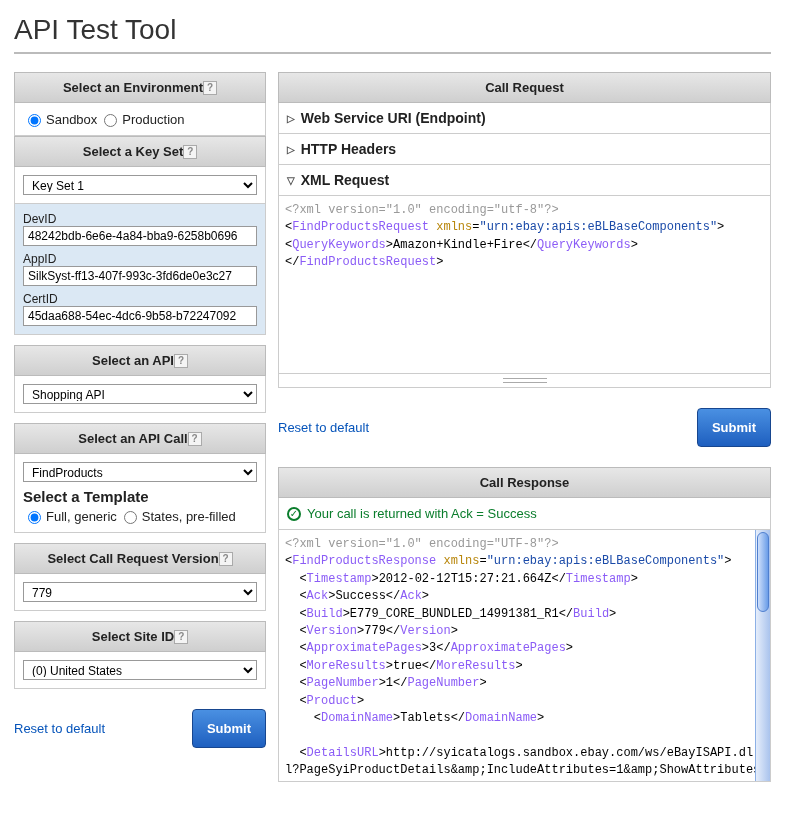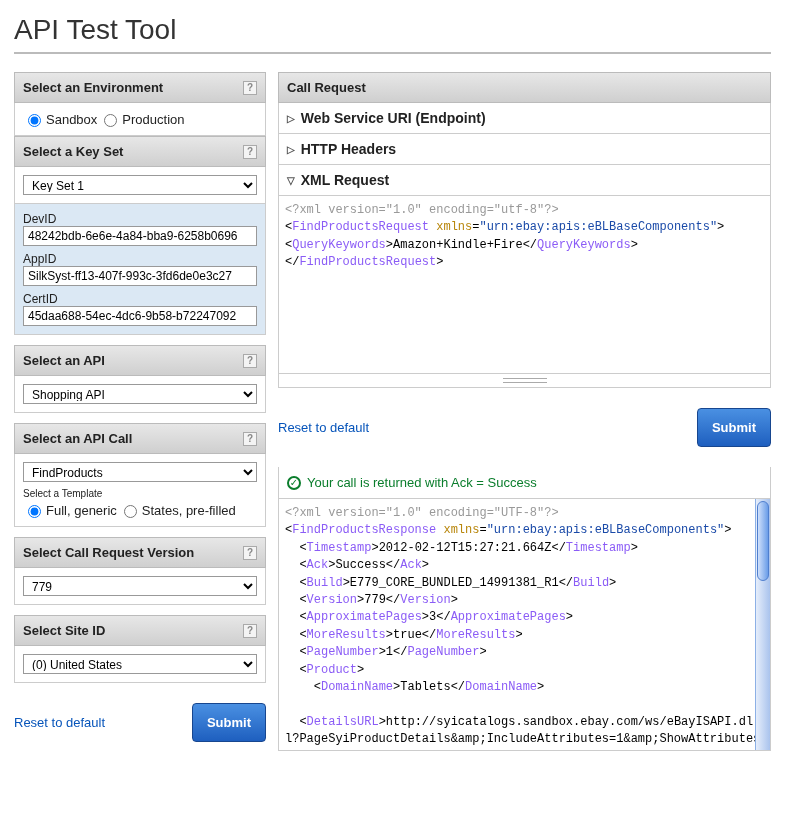--- a/index.html
+++ b/index.html
@@ -25,21 +25,21 @@
   .left { width: 252px; flex-shrink: 0; }
   .right { flex: 1; min-width: 0; }
 
   .panel-header {
     background: linear-gradient(#e7e7e7, #cfcfcf);
     border: 1px solid #bbb;
     padding: 7px 8px;
     font-weight: bold;
     font-size: 13px;
     display: flex;
-    justify-content: space-between;
+    justify-content: center;
     align-items: center;
   }
   .help-icon {
     display: inline-block;
     width: 14px; height: 14px;
     border: 1px solid #aaa;
     font-size: 10px;
     line-height: 12px;
     text-align: center;
     color: #888;
@@ -61,21 +61,21 @@
     font-size: 12px;
     padding: 2px 4px;
     border: 1px solid #999;
     background: #fff;
   }
   select { height: 20px; }
 
   .field-label { font-size: 12px; margin-top: 6px; }
   .field-label:first-child { margin-top: 0; }
 
-  .sub-bold { font-weight: normal; font-size: 10px; margin: 6px 0 3px 0; }
+  .sub-bold { font-weight: bold; font-size: 15px; margin: 6px 0 3px 0; }
   .doc-link { color: #0654ba; font-size: 11px; text-decoration: none; display:inline-flex; align-items:center; gap:4px; margin-top:8px;}
   .doc-icon { width:10px; height:10px; border:1px solid #888; display:inline-block;}
 
   .footer-row {
     display: flex; justify-content: space-between; align-items: center;
     margin-top: 20px;
     gap: 36px;
   }
   .link-btn { color: #0654ba; font-size: 13px; cursor: pointer; }
   .submit-btn {
@@ -296,20 +296,23 @@
         </div>
 
       <div class="footer-row">
         <span class="link-btn">Reset to default</span>
         <button class="submit-btn">Submit</button>
       </div>
 
       <div class="spacer"></div>
       <div class="spacer"></div>
 
+      <div class="panel-header">
+        <span>Call Response</span>
+      </div>
       <div class="resp-status">
         <span class="check">✓</span>
         <span>Your call is returned with Ack = Success</span>
       </div>
 
       <div class="code-area resp"><span class="decl">&lt;?xml version="1.0" encoding="UTF-8"?&gt;</span>
 <span class="txt">&lt;</span><span class="tag">FindProductsResponse</span> <span class="attr">xmlns</span><span class="txt">=</span><span class="val">"urn:ebay:apis:eBLBaseComponents"</span><span class="txt">&gt;</span>
   <span class="txt">&lt;</span><span class="tag">Timestamp</span><span class="txt">&gt;</span><span class="txt">2012-02-12T15:27:21.664Z</span><span class="txt">&lt;/</span><span class="tag">Timestamp</span><span class="txt">&gt;</span>
   <span class="txt">&lt;</span><span class="tag">Ack</span><span class="txt">&gt;</span><span class="txt">Success</span><span class="txt">&lt;/</span><span class="tag">Ack</span><span class="txt">&gt;</span>
   <span class="txt">&lt;</span><span class="tag">Build</span><span class="txt">&gt;</span><span class="txt">E779_CORE_BUNDLED_14991381_R1</span><span class="txt">&lt;/</span><span class="tag">Build</span><span class="txt">&gt;</span>

